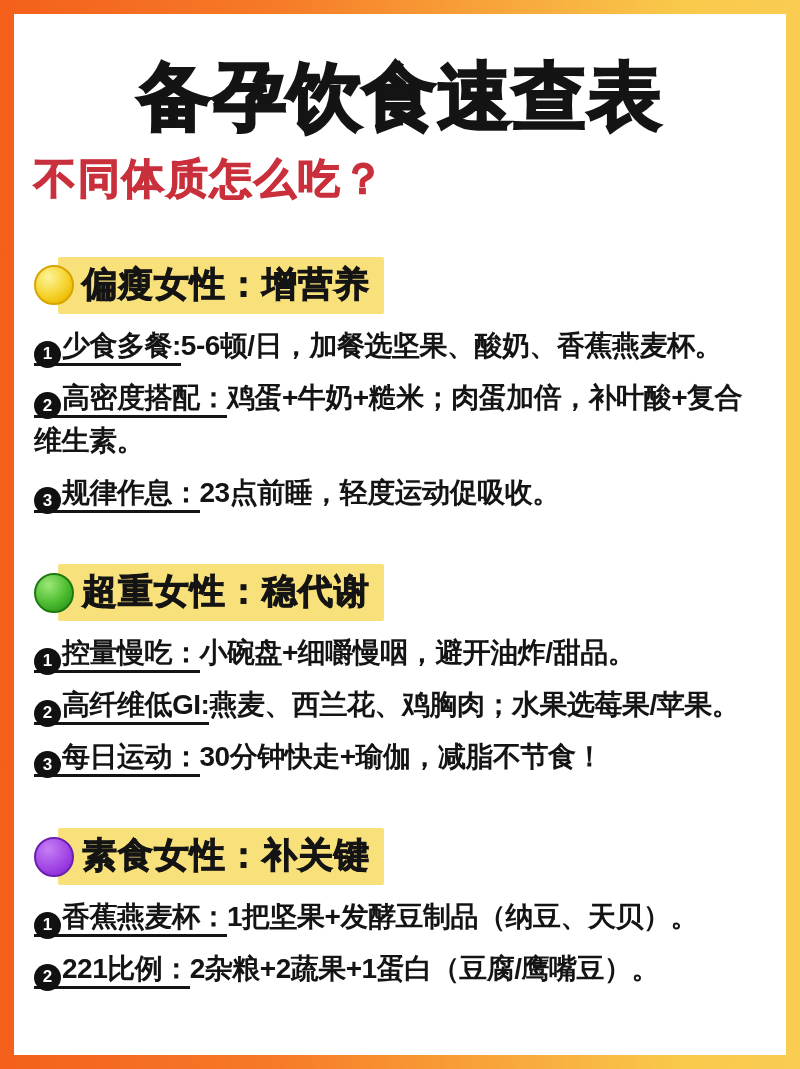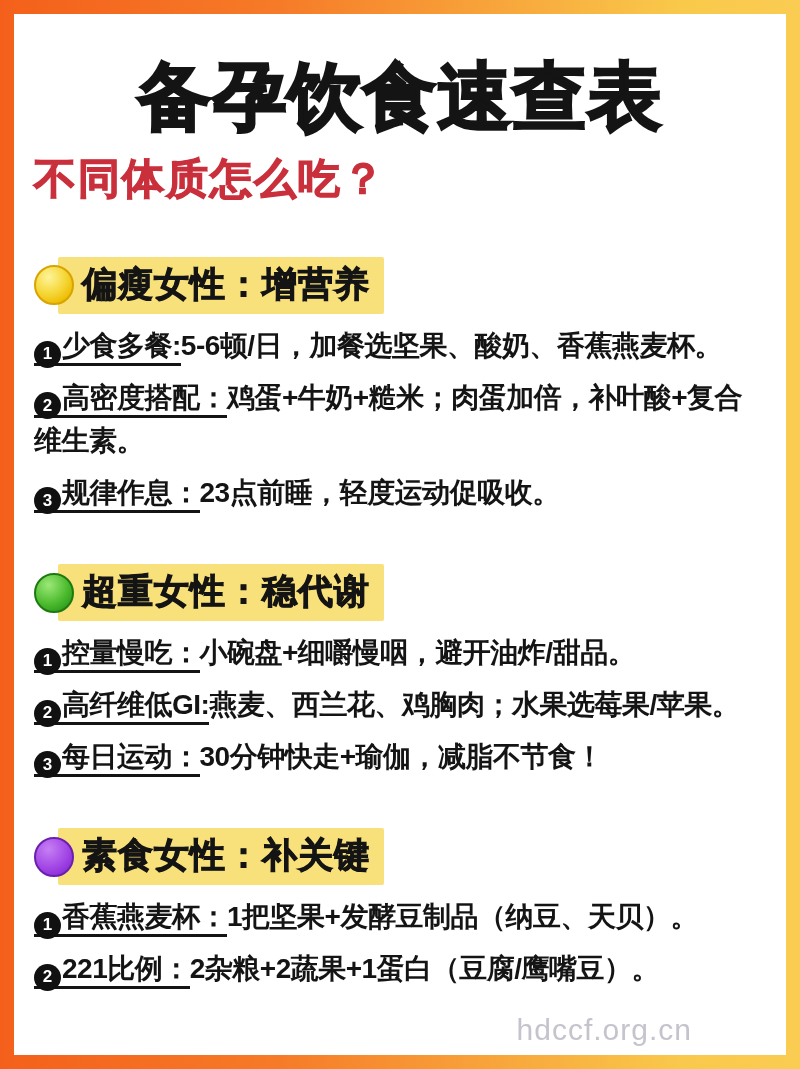--- a/index.html
+++ b/index.html
@@ -131,15 +131,14 @@
       <div class="items">
         <div class="item">
           <span class="item-lead"><span class="bullet">1</span><span>香蕉燕麦杯：</span></span><span>1把坚果+发酵豆制品（纳豆、天贝）。</span>
         </div>
         <div class="item">
           <span class="item-lead"><span class="bullet">2</span><span>221比例：</span></span><span>2杂粮+2蔬果+1蛋白（豆腐/鹰嘴豆）。</span>
         </div>
       </div>
     </div>
 
-    <div class="watermark">hdccf.org.cn</div>
   </div>
 </div>
 
 </body></html>

